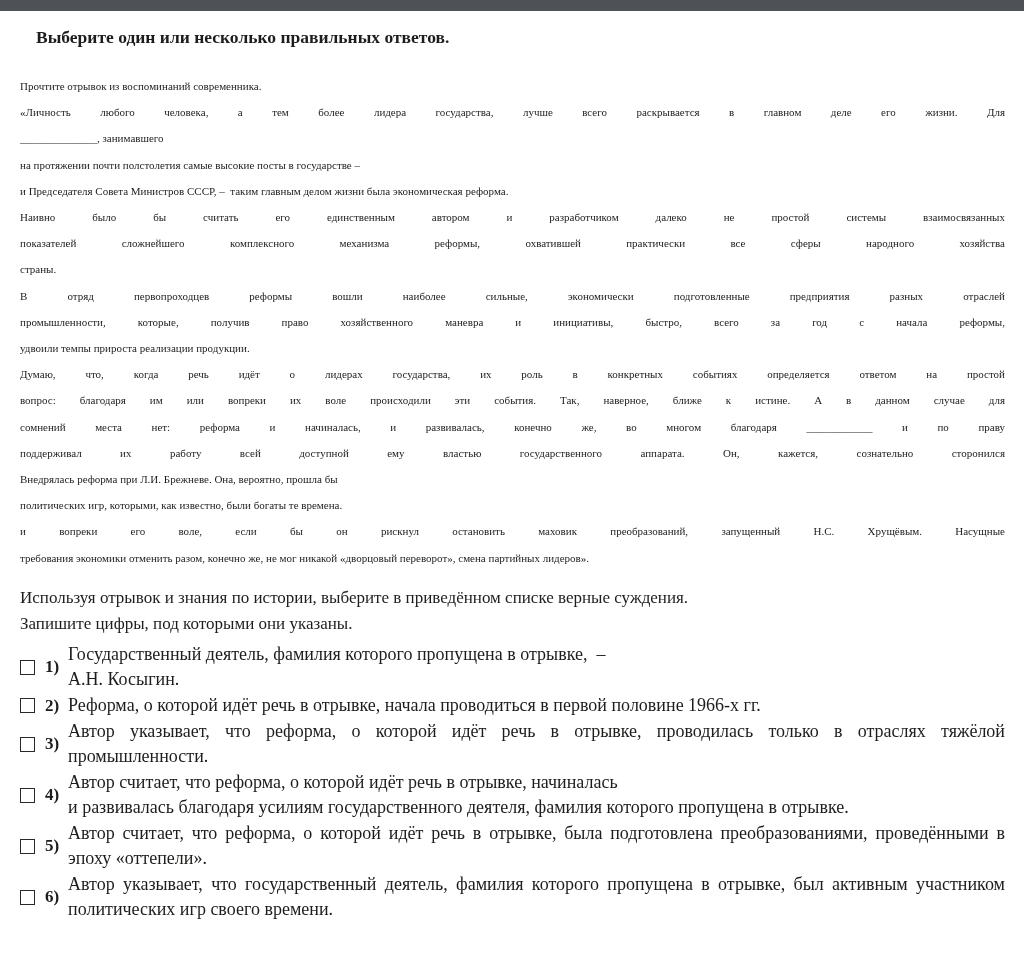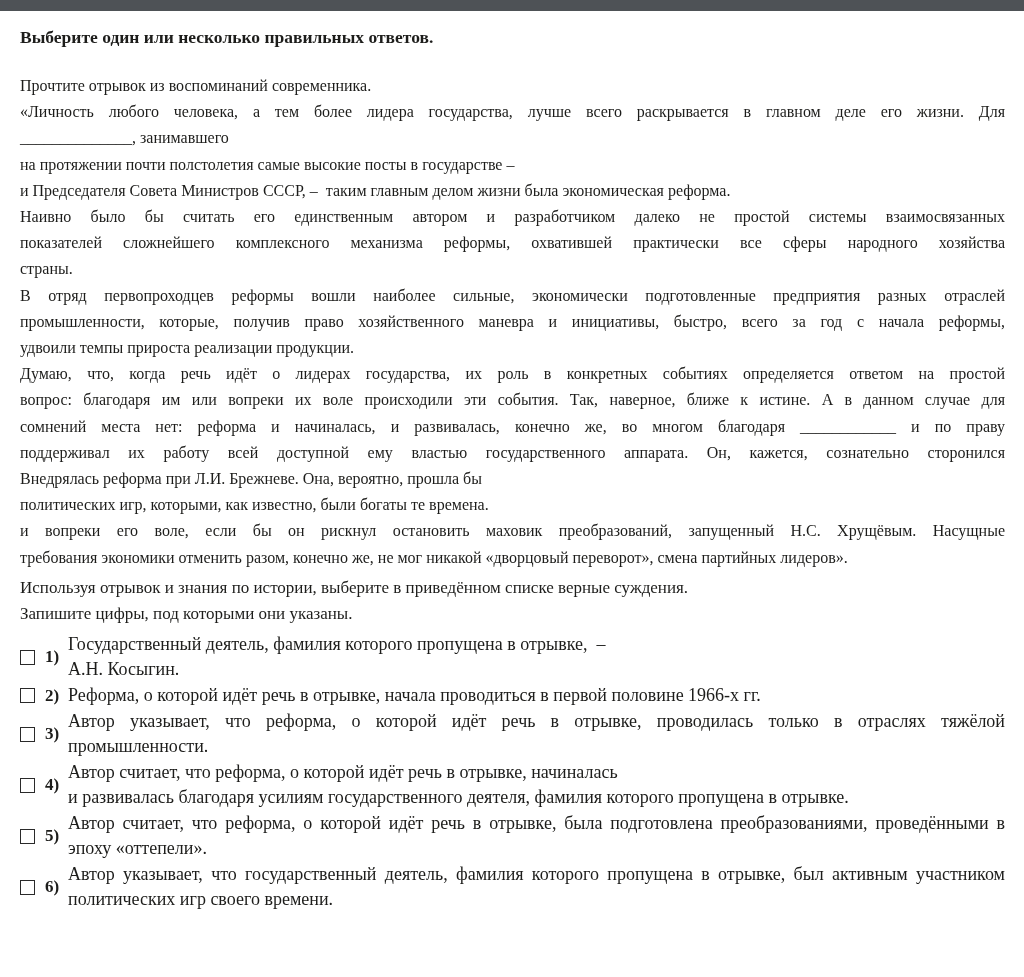--- a/index.html
+++ b/index.html
@@ -14,30 +14,30 @@
     width: 100%; height: 11px;
     background: #4e5256;
   }
   .content {
     padding: 16px 19px 0 20px;
   }
   .title {
     font-size: 17.5px;
     font-weight: bold;
     line-height: 20px;
-    margin: 0 0 26px 0;
+    margin: 0 0 26px 16px;
   }
   .passage {
-    font-size: 16px;
+    font-size: 11px;
     line-height: 26.2px;
   }
   .instructions {
     font-size: 17px;
     line-height: 26.2px;
-    margin-top: 4px;
+    margin-top: 14px;
   }
   .ln { text-align: justify; }
   .ln.j { text-align-last: justify; }
   .options {
     margin-top: 5px;
   }
   .option {
     display: flex;
     align-items: center;
     margin-bottom: 1px;

